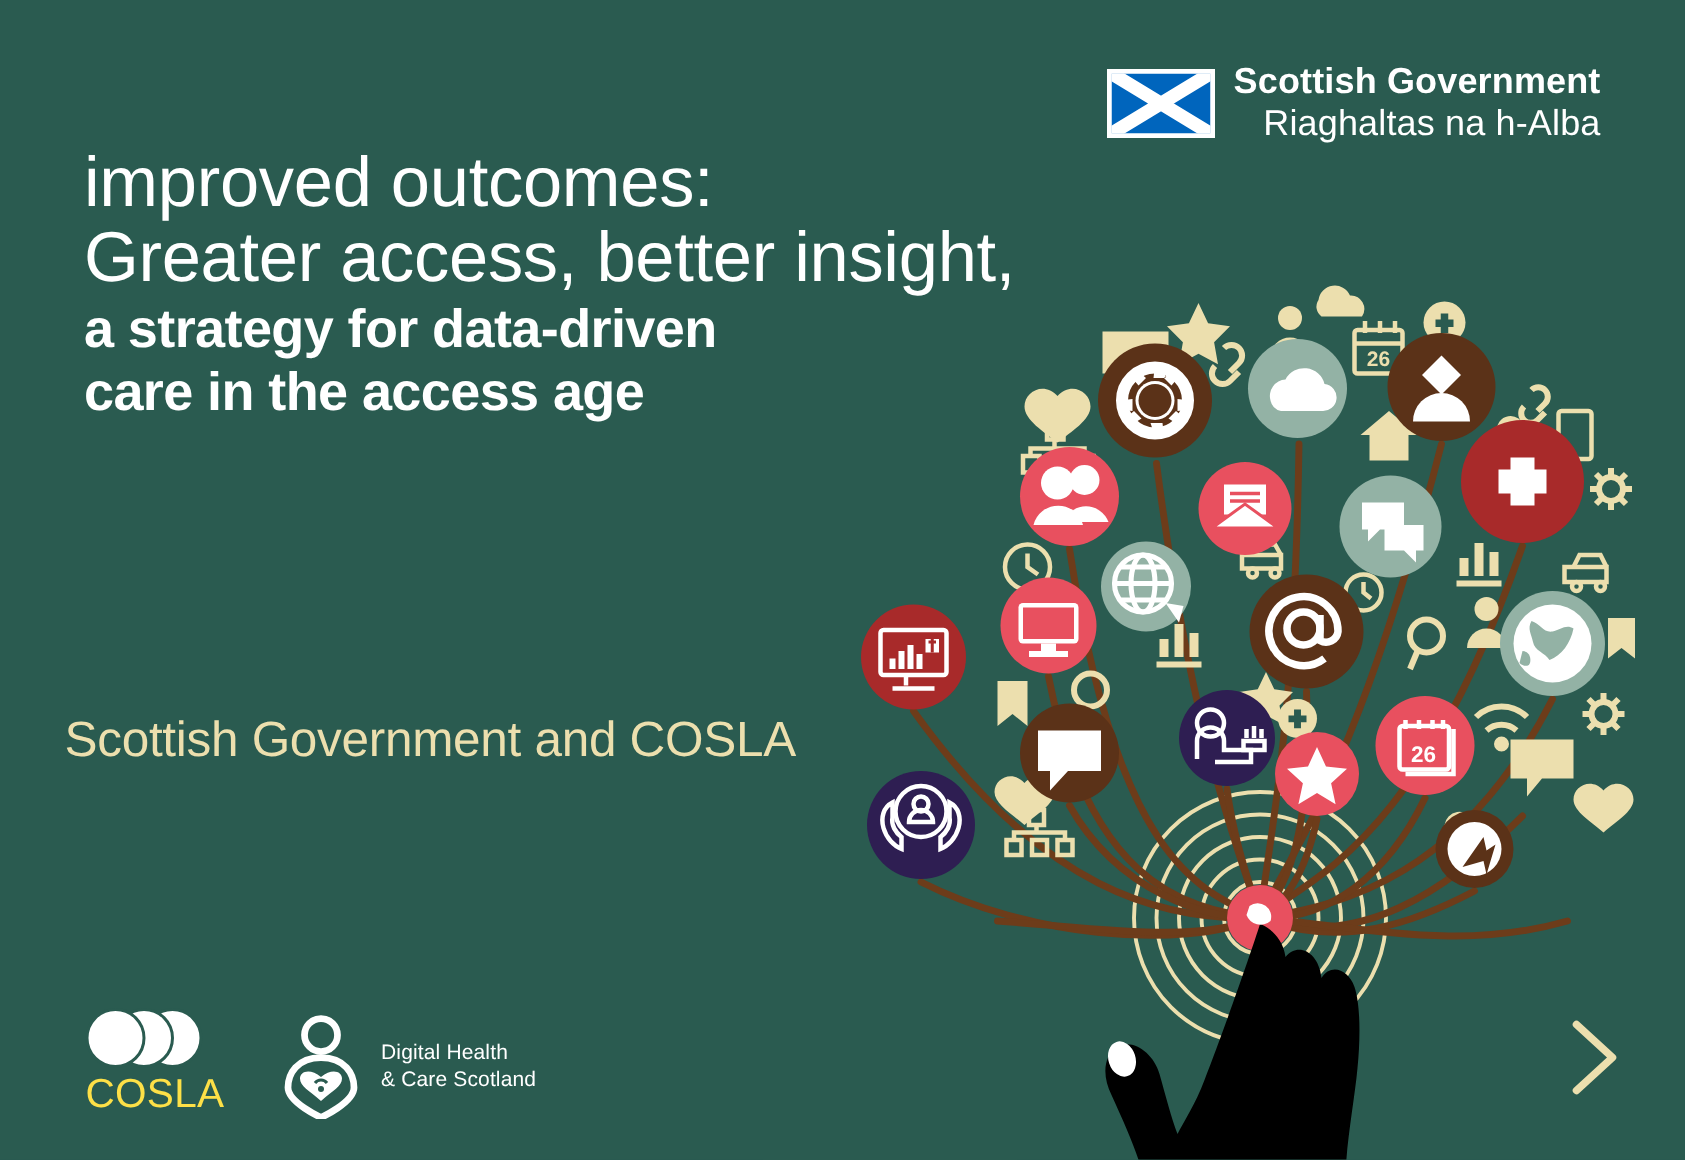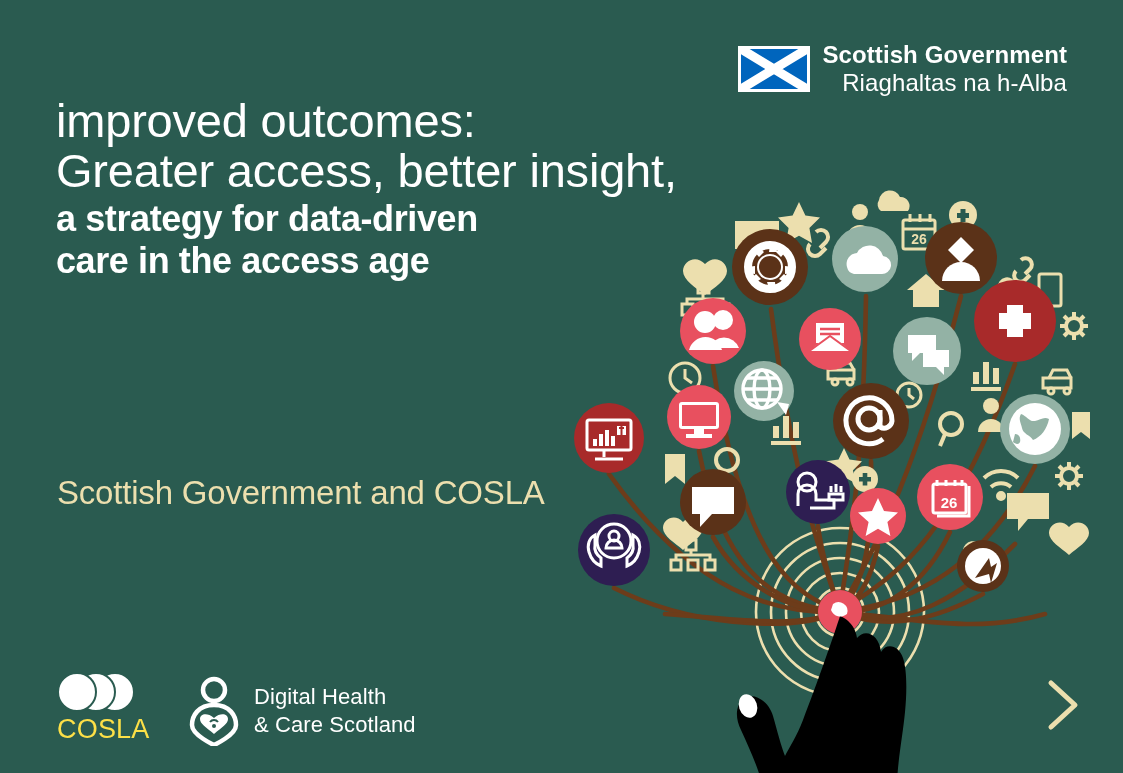--- a/index.html
+++ b/index.html
@@ -43,21 +43,21 @@
     font-weight:300;letter-spacing:-.2px;
     font-family:"Liberation Sans", sans-serif;
   }
   .t-bold{
     color:#ffffff;font-size:36px;line-height:1.06;
     font-weight:bold;letter-spacing:-.4px;margin-top:4px;
   }
 
   
   .subtitle{
-    position:absolute;left:57px;top:474px;
+    position:absolute;left:43px;top:474px;
     color:#ecdfae;font-size:33px;font-weight:300;letter-spacing:-.2px;
   }
 
   
   .cosla{
     position:absolute;left:57px;top:672px;
     width:92px;text-align:center;
   }
   .cosla-marks{position:relative;height:36px;}
   .cosla-marks span{
@@ -70,21 +70,21 @@
   .cosla-word{
     color:#fde047;font-size:27px;font-weight:400;letter-spacing:.2px;margin-top:6px;
   }
 
   .dhcs{
     position:absolute;left:188px;top:676px;
     display:flex;align-items:center;gap:14px;
   }
   .dhcs svg{display:block;}
   .dhcs-words{
-    color:#ffffff;font-size:22px;line-height:1.28;font-weight:400;letter-spacing:.1px;
+    color:#ffffff;font-size:14px;line-height:1.28;font-weight:400;letter-spacing:.1px;
   }
 
   
   .chev{
     position:absolute;right:38px;bottom:36px;
     width:48px;height:64px;cursor:pointer;
   }
 
   
   .illus{

